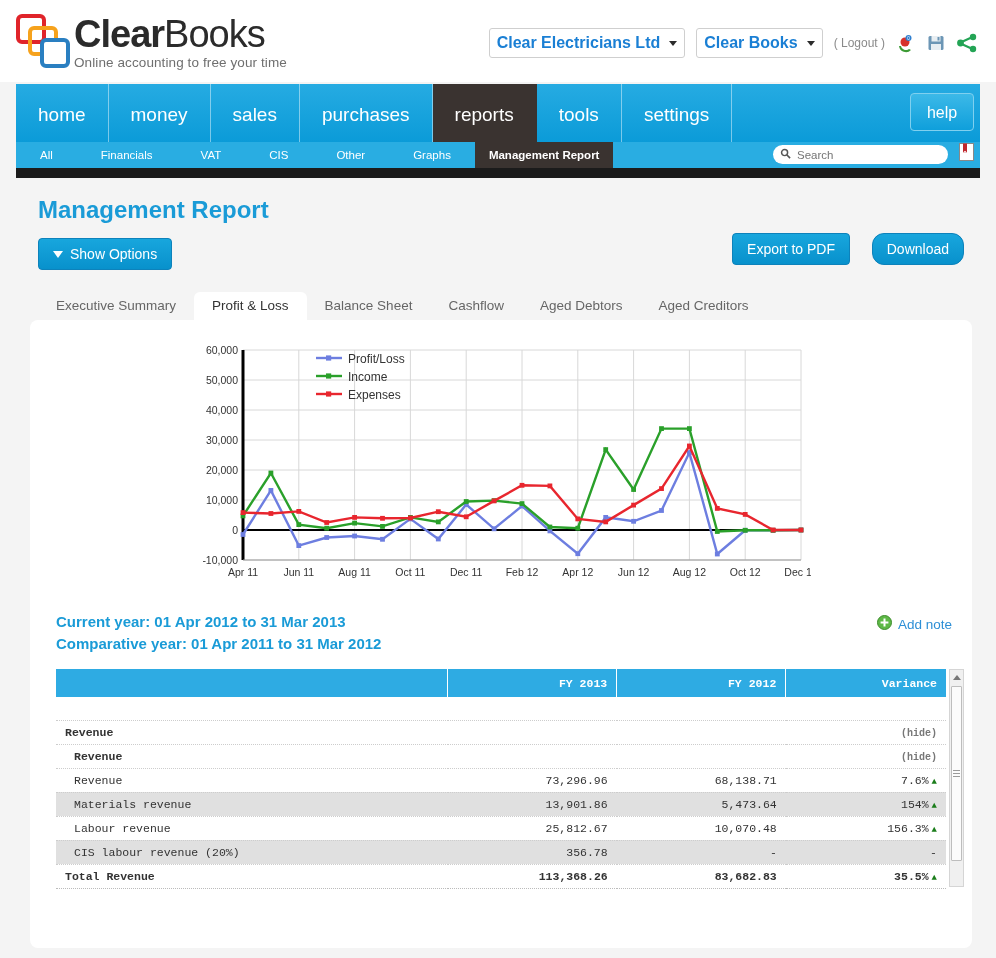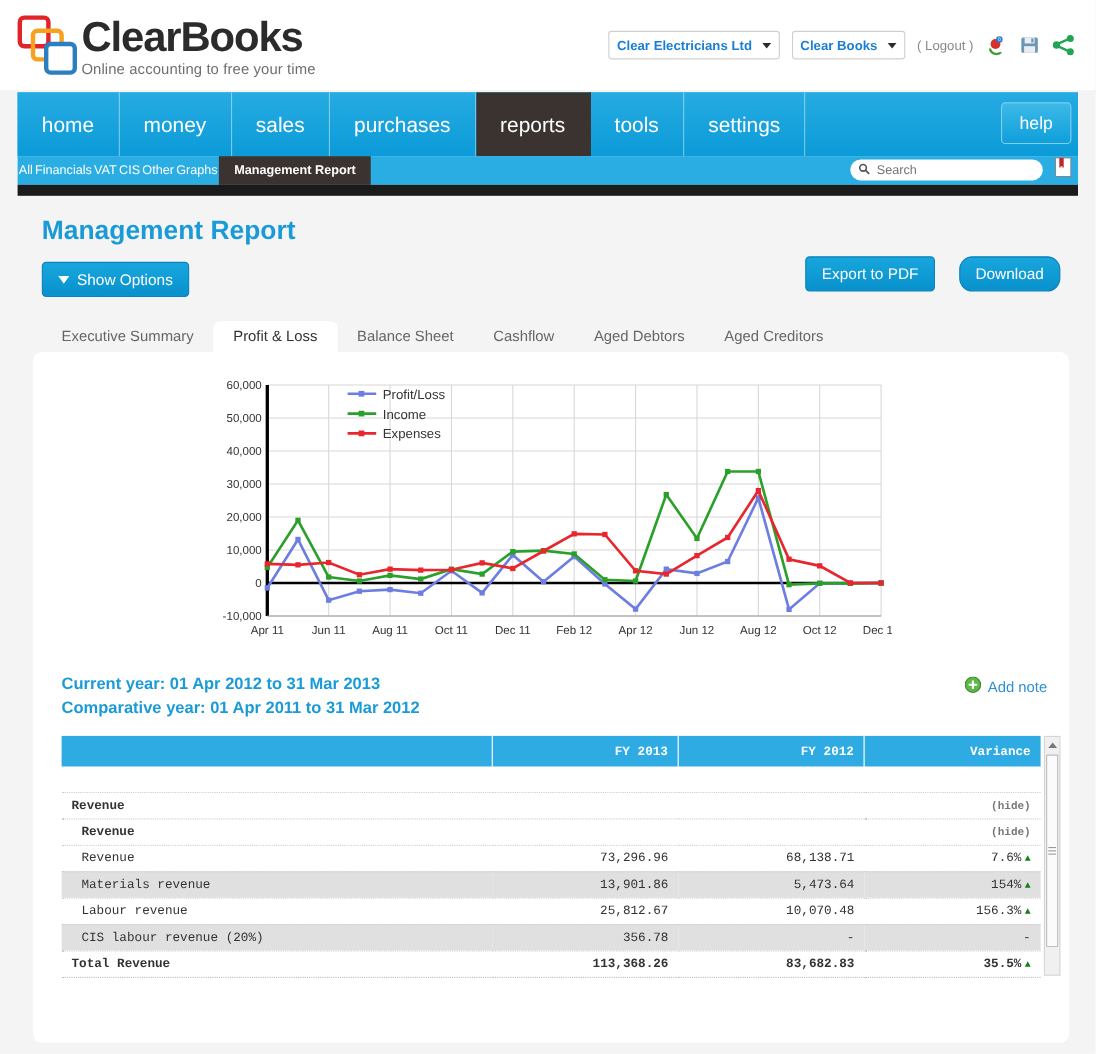--- a/index.html
+++ b/index.html
@@ -17,27 +17,27 @@
   .header { position: relative; height: 82px; background:#fff; }
   .logo-wrap { position:absolute; left:14px; top:10px; display:flex; align-items:flex-start; }
   .logo-mark { position:relative; width:56px; height:58px; flex:none; }
   .logo-sq { position:absolute; border-radius:6px; background:transparent; }
   .sq-red    { left:2px;  top:4px;  width:30px; height:30px; border:4px solid #e0242a; }
   .sq-orange { left:14px; top:16px; width:30px; height:30px; border:4px solid #f6a21c; }
   .sq-blue   { left:26px; top:28px; width:30px; height:30px; border:4px solid #2a7fc1; background:#fff; }
   .logo-text { margin-left:4px; padding-top:4px; }
   .logo-title { font-size:38px; line-height:40px; letter-spacing:-1px; color:#2b2b2b; }
   .logo-title b { font-weight:bold; }
-  .logo-title span.thin { font-weight:bold; }
+  .logo-title span.thin { font-weight:normal; }
   .logo-tag { font-size:13.5px; color:#6f6f6f; margin-top:1px; letter-spacing:0.1px; }
 
   .header-right { position:absolute; right:18px; top:28px; display:flex; align-items:center; gap:11px; }
   .hdr-select {
     border:1px solid #cfcfcf; background:#fff; border-radius:3px;
-    padding:5px 7px; font-size:12px; font-weight:bold; color:#1a7fd4;
+    padding:5px 7px; font-size:16px; font-weight:bold; color:#1a7fd4;
     display:flex; align-items:center; gap:9px; cursor:pointer; white-space:nowrap;
   }
   .caret-dn { width:0;height:0;border-left:4px solid transparent;border-right:4px solid transparent;border-top:5px solid #2b2b2b; }
   .logout { font-size:12px; color:#8a8a8a; white-space:nowrap; }
   .icon-btn { cursor:pointer; display:flex; align-items:center; }
 
   
   .navwrap { position:relative; height:98px; }
   .nav-main {
     position:absolute; left:16px; top:2px; right:16px; height:58px;
@@ -53,21 +53,21 @@
   .help-btn {
     position:absolute; right:22px; top:11px; width:64px; height:38px;
     background:#1ba9e2; background-image:linear-gradient(to bottom,#3cb9e8,#0f9fdb);
     border:1px solid #7fd0ef; border-radius:4px; color:#fff; font-size:16px;
     text-align:center; line-height:38px; cursor:pointer;
   }
   .nav-sub {
     position:absolute; left:16px; top:60px; right:16px; height:26px;
     background:#29ade2; display:flex; align-items:stretch;
   }
-  .sub-item { padding:0 1px; line-height:26px; color:#fff; font-size:11.5px; cursor:pointer; white-space:nowrap; }
+  .sub-item { padding:0 24px; line-height:26px; color:#fff; font-size:11.5px; cursor:pointer; white-space:nowrap; }
   .sub-item.active { background:#3a3330; font-weight:bold; padding:0 14px; }
   .nav-foot { position:absolute; left:16px; top:86px; right:16px; height:10px; background:#1b1b1b; }
   .search-box {
     position:absolute; right:48px; top:63px; width:175px; height:19px;
     background:#fff; border-radius:10px; display:flex; align-items:center; padding:8px 7px; gap:4px;
   }
   .search-box input {
     border:none; outline:none; font-size:11.5px; color:#999; width:100%;
     font-family:"Liberation Sans", sans-serif; background:transparent;
   }

